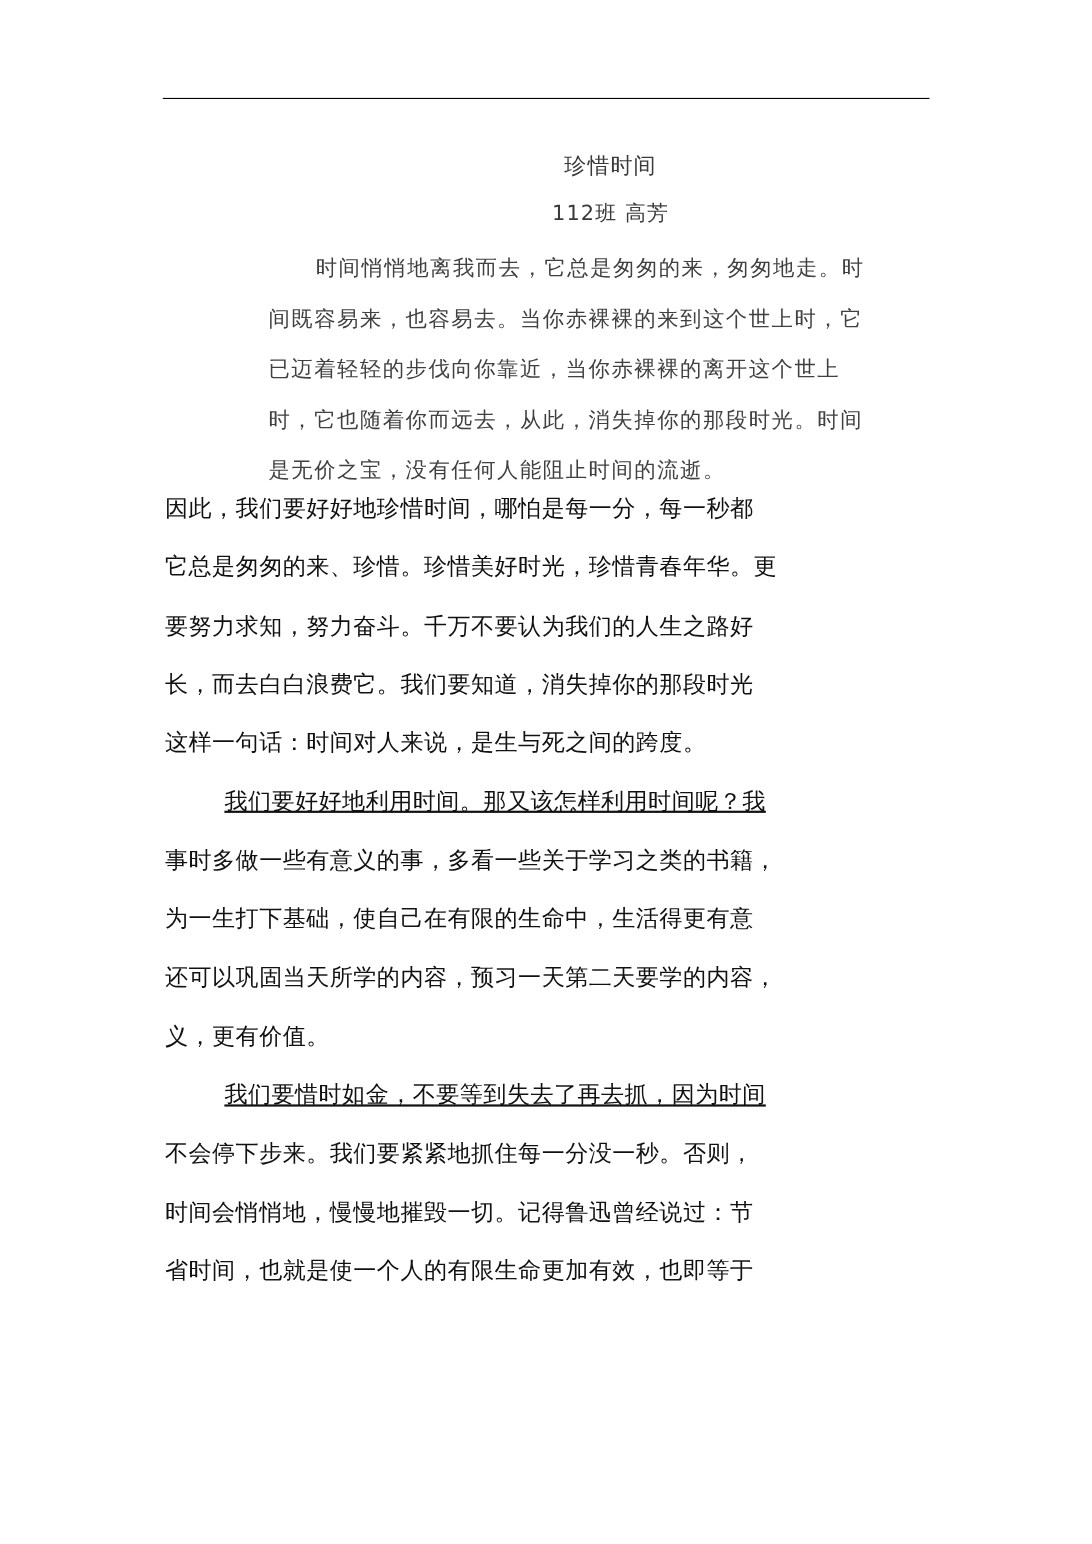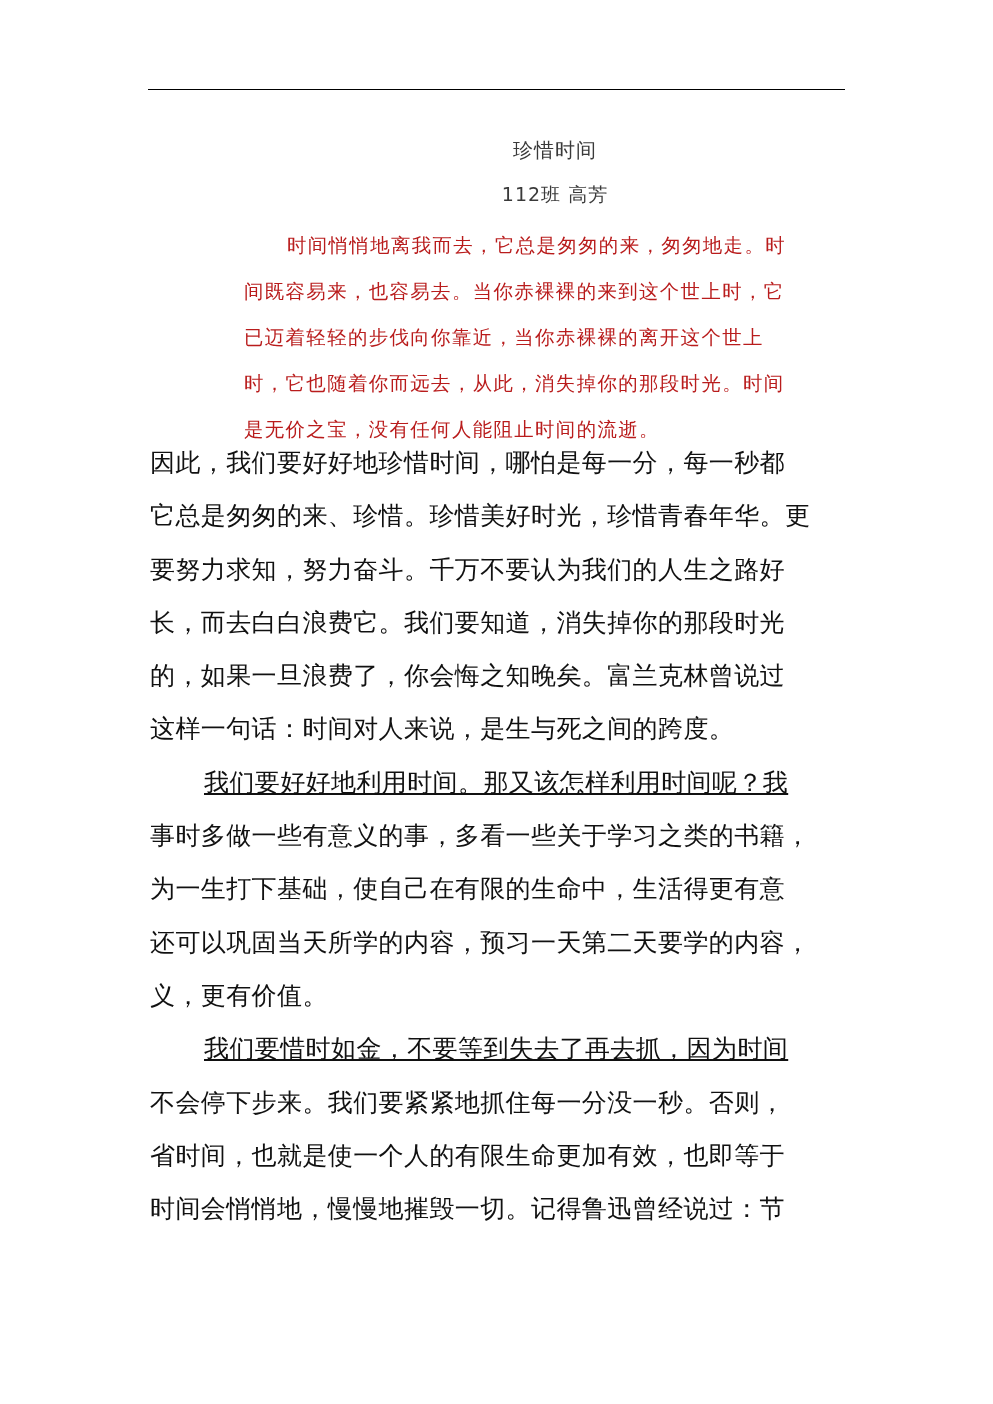--- a/index.html
+++ b/index.html
@@ -45,40 +45,40 @@
       font-size: 19px;
       color: #3a3a3a;
       letter-spacing: 1px;
       line-height: 28px;
     }
     .intro {
       position: absolute;
       left: 244px;
       top: 222px;
       width: 584px;
-      font-family: Liberation Sans, sans-serif;
+      font-family: Liberation Serif, serif;
       font-size: 19.4px;
-      color: #b91c1c;
+      color: #404040;
       letter-spacing: 1.4px;
       line-height: 46px;
     }
     .intro .line {
       display: block;
       white-space: nowrap;
     }
     .intro .line.indent {
       padding-left: 43px;
     }
     .body-text {
       position: absolute;
       left: 150px;
       top: 436px;
       width: 690px;
       font-family: "DejaVu Serif", "Liberation Serif", serif;
-      font-size: 25px;
+      font-size: 21px;
       color: #111111;
       line-height: 53.3px;
       letter-spacing: 0.4px;
     }
     .body-text .line {
       display: block;
       white-space: nowrap;
     }
     .body-text .line.indent {
       padding-left: 54px;
@@ -99,24 +99,23 @@
   <span class="line">已迈着轻轻的步伐向你靠近，当你赤裸裸的离开这个世上</span>
   <span class="line">时，它也随着你而远去，从此，消失掉你的那段时光。时间</span>
   <span class="line">是无价之宝，没有任何人能阻止时间的流逝。</span>
 </div>
 
 <div class="body-text">
   <span class="line">因此，我们要好好地珍惜时间，哪怕是每一分，每一秒都</span>
   <span class="line">它总是匆匆的来、珍惜。珍惜美好时光，珍惜青春年华。更</span>
   <span class="line">要努力求知，努力奋斗。千万不要认为我们的人生之路好</span>
   <span class="line">长，而去白白浪费它。我们要知道，消失掉你的那段时光</span>
-  <span class="line">的，如果一旦浪费了，你会悔之知晚矣。富兰克林曾说过</span>
   <span class="line">这样一句话：时间对人来说，是生与死之间的跨度。</span>
   <span class="line indent">我们要好好地利用时间。那又该怎样利用时间呢？我</span>
   <span class="line">事时多做一些有意义的事，多看一些关于学习之类的书籍，</span>
   <span class="line">为一生打下基础，使自己在有限的生命中，生活得更有意</span>
   <span class="line">还可以巩固当天所学的内容，预习一天第二天要学的内容，</span>
   <span class="line">义，更有价值。</span>
   <span class="line indent">我们要惜时如金，不要等到失去了再去抓，因为时间</span>
   <span class="line">不会停下步来。我们要紧紧地抓住每一分没一秒。否则，</span>
+  <span class="line">时间会悄悄地，慢慢地摧毁一切。记得鲁迅曾经说过：节</span>
   <span class="line">省时间，也就是使一个人的有限生命更加有效，也即等于</span>
-  <span class="line">时间会悄悄地，慢慢地摧毁一切。记得鲁迅曾经说过：节</span>
 </div>
 
 </body></html>

